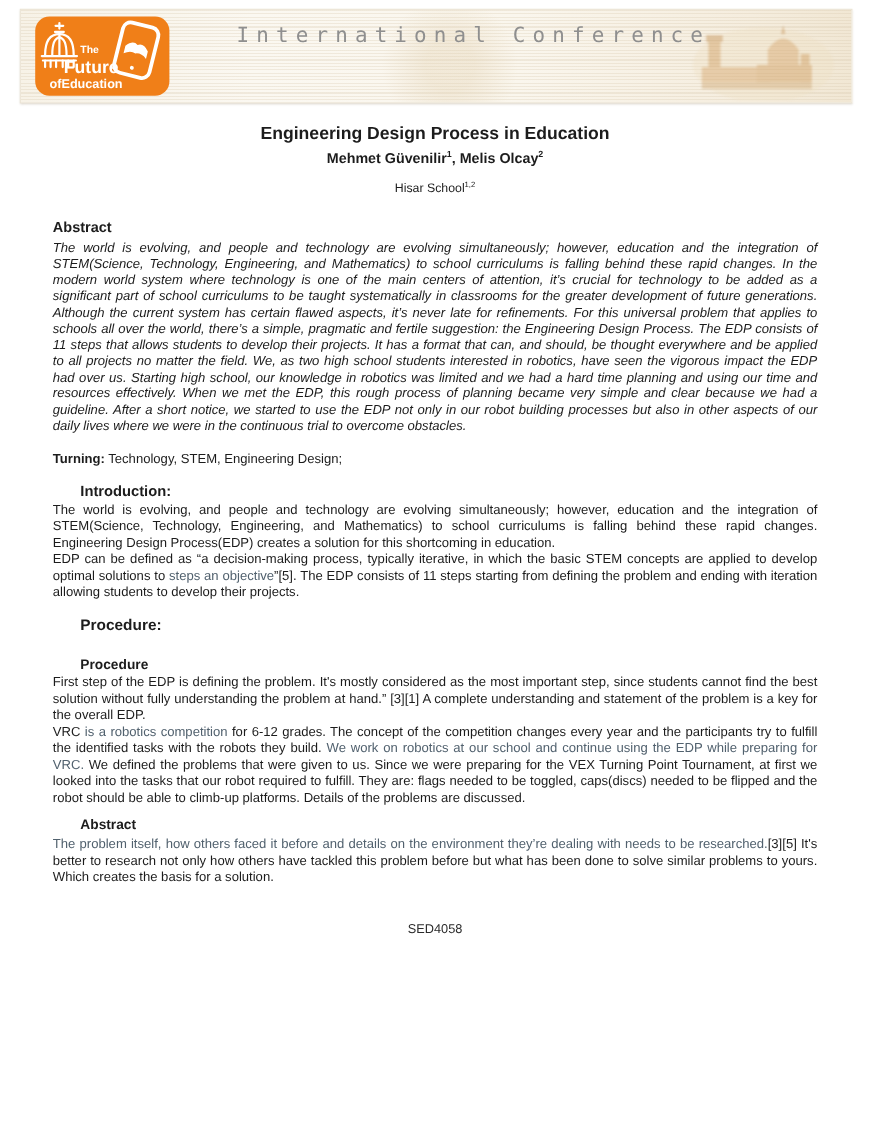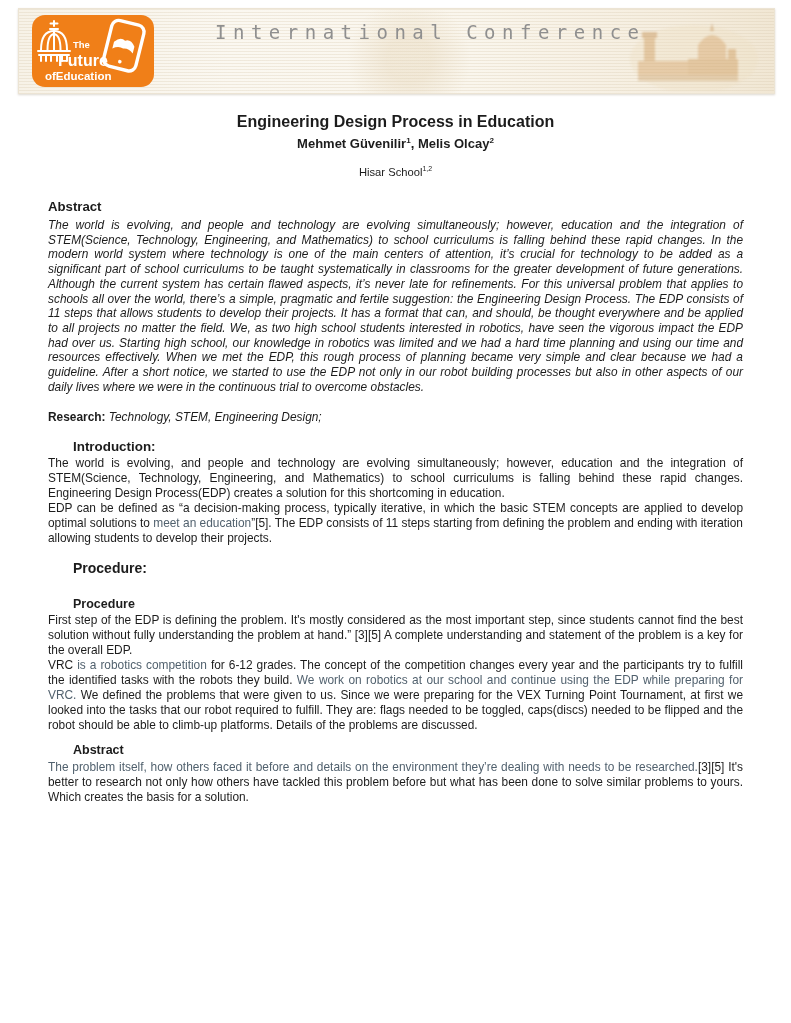--- a/index.html
+++ b/index.html
@@ -45,21 +45,21 @@
   .authors { margin-top:5px; text-align:center; font-size:13px; font-weight:bold; }
   .affiliation { margin-top:14px; text-align:center; font-size:11.2px; }
   sup { font-size:0.62em; }
   .abstract-h { margin-top:21px; text-align:left; font-size:13.2px; font-weight:bold; }
   .abstract-body {
     margin:4px 0 0; font-style:italic; text-align:justify;
     font-size:11.9px; line-height:14.7px;
   }
   .keywords { margin-top:15px; font-size:11.9px; }
   .kw-label { font-weight:bold; }
-  .kw-value { font-style:italic; }
+  .kw-value { }
 
   .body-p { margin:0; text-align:justify; font-size:11.9px; line-height:15px; }
   .muted { color:#51616e; }
   .sec-h { font-weight:bold; line-height:1.15;padding-left:25px; }
   .sec-h.large  { font-size:13.4px; margin:15px 0 2px; }
   .sec-h.xlarge { font-size:14px;   margin:14px 0 21px; }
   .sec-h.medium { font-size:12.5px; margin:10px 0 2px; }
 
   .page-footer { margin-top:33px; text-align:center; font-size:11.6px; color:#2b2b2b; }
 </style>
@@ -123,39 +123,40 @@
 
     <h1 class="paper-title">Engineering Design Process in Education</h1>
 
     <div class="authors"><span>Mehmet Güvenilir</span><sup>1</sup><span>, </span><span>Melis Olcay</span><sup>2</sup></div>
 
     <div class="affiliation"><span>Hisar School</span><sup>1,2</sup></div>
 
     <div class="abstract-h">Abstract</div>
     <p class="abstract-body">The world is evolving, and people and technology are evolving simultaneously; however, education and the integration of STEM(Science, Technology, Engineering, and Mathematics) to school curriculums is falling behind these rapid changes. In the modern world system where technology is one of the main centers of attention, it’s crucial for technology to be added as a significant part of school curriculums to be taught systematically in classrooms for the greater development of future generations. Although the current system has certain flawed aspects, it’s never late for refinements. For this universal problem that applies to schools all over the world, there’s a simple, pragmatic and fertile suggestion: the Engineering Design Process. The EDP consists of 11 steps that allows students to develop their projects. It has a format that can, and should, be thought everywhere and be applied to all projects no matter the field. We, as two high school students interested in robotics, have seen the vigorous impact the EDP had over us. Starting high school, our knowledge in robotics was limited and we had a hard time planning and using our time and resources effectively. When we met the EDP, this rough process of planning became very simple and clear because we had a guideline. After a short notice, we started to use the EDP not only in our robot building processes but also in other aspects of our daily lives where we were in the continuous trial to overcome obstacles.</p>
 
-    <div class="keywords"><span class="kw-label">Research:</span><span> </span><span class="kw-value">Technology, STEM, Engineering Design;</span></div>
+    <div class="keywords"><span class="kw-label">Turning:</span><span> </span><span class="kw-value">Technology, STEM, Engineering Design;</span></div>
 
     <div>
         <section class="sec">
           <div class="sec-h large">Introduction:</div>
           <p class="body-p"><span>The world is evolving, and people and technology are evolving simultaneously; however, education and the integration of STEM(Science, Technology, Engineering, and Mathematics) to school curriculums is falling behind these rapid changes. Engineering Design Process(EDP) creates a solution for this shortcoming in education.</span></p>
         </section>
         <section class="sec">
-          <p class="body-p"><span>EDP can be defined as “a decision-making process, typically iterative, in which the basic STEM concepts are applied to develop optimal solutions to </span><span class="muted">meet an education</span><span>”[5]. The EDP consists of 11 steps starting from defining the problem and ending with iteration allowing students to develop their projects.</span></p>
+          <p class="body-p"><span>EDP can be defined as “a decision-making process, typically iterative, in which the basic STEM concepts are applied to develop optimal solutions to </span><span class="muted">steps an objective</span><span>”[5]. The EDP consists of 11 steps starting from defining the problem and ending with iteration allowing students to develop their projects.</span></p>
         </section>
         <section class="sec">
           <div class="sec-h xlarge">Procedure:</div>
         </section>
         <section class="sec">
           <div class="sec-h medium">Procedure</div>
-          <p class="body-p"><span>First step of the EDP is defining the problem. It's mostly considered as the most important step, since students cannot find the best solution without fully understanding the problem at hand.” [3][5] A complete understanding and statement of the problem is a key for the overall EDP.</span></p>
+          <p class="body-p"><span>First step of the EDP is defining the problem. It's mostly considered as the most important step, since students cannot find the best solution without fully understanding the problem at hand.” [3][1] A complete understanding and statement of the problem is a key for the overall EDP.</span></p>
           <p class="body-p"><span>VRC </span><span class="muted">is a robotics competition</span><span> for 6-12 grades. The concept of the competition changes every year and the participants try to fulfill the identified tasks with the robots they build. </span><span class="muted">We work on robotics at our school and continue using the EDP while preparing for VRC.</span><span> We defined the problems that were given to us. Since we were preparing for the VEX Turning Point Tournament, at first we looked into the tasks that our robot required to fulfill. They are: flags needed to be toggled, caps(discs) needed to be flipped and the robot should be able to climb-up platforms. Details of the problems are discussed.</span></p>
         </section>
         <section class="sec">
           <div class="sec-h medium">Abstract</div>
           <p class="body-p"><span class="muted">The problem itself, how others faced it before and details on the environment they’re dealing with needs to be researched.</span><span>[3][5] It's better to research not only how others have tackled this problem before but what has been done to solve similar problems to yours. Which creates the basis for a solution.</span></p>
         </section>
       </div>
 
+    <div class="page-footer">SED4058</div>
   </div>
 
 </div>
 
 </body></html>

